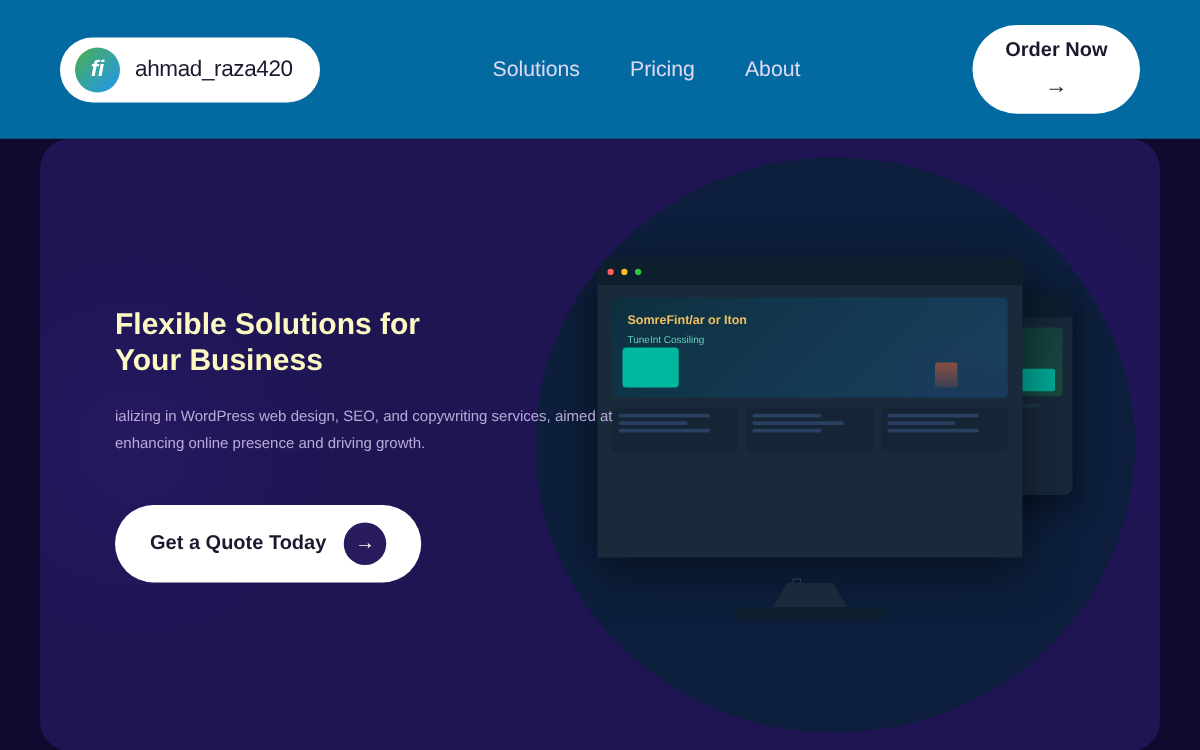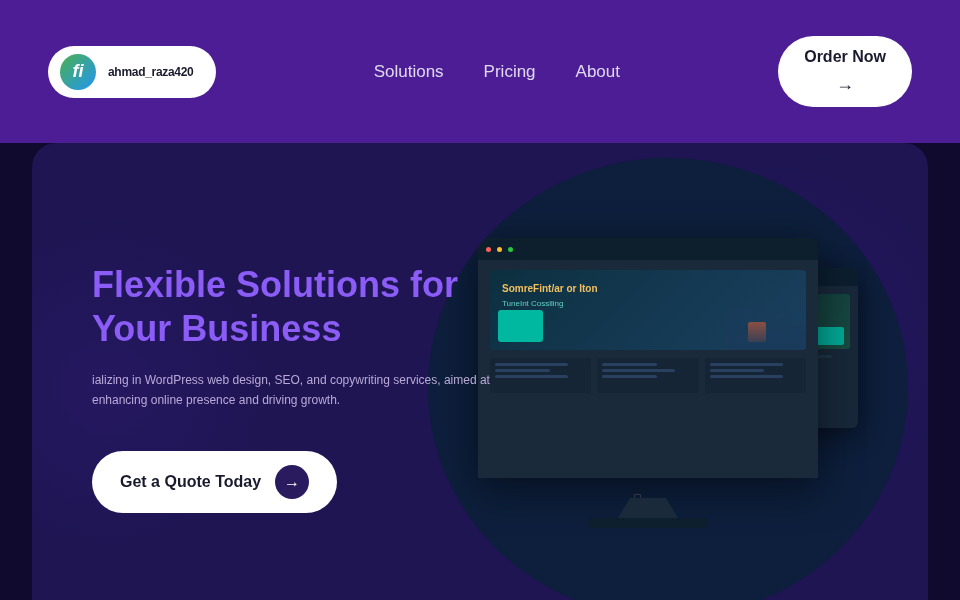--- a/index.html
+++ b/index.html
@@ -10,22 +10,22 @@
       background: #0f0a2e;
       font-family: 'Segoe UI', Arial, sans-serif;
       overflow: hidden;
     }
 
     
     nav {
       display: flex;
       align-items: center;
       justify-content: space-between;
-      padding: 36px 48px;
-      background: #4c1d95;
+      padding: 20px 48px;
+      background: #0369a1;
       position: relative;
       z-index: 10;
     }
 
     .brand-pill {
       display: flex;
       align-items: center;
       gap: 12px;
       background: white;
       border-radius: 50px;
@@ -41,22 +41,22 @@
       align-items: center;
       justify-content: center;
       color: white;
       font-weight: 900;
       font-size: 18px;
       flex-shrink: 0;
       font-style: italic;
     }
 
     .brand-name {
-      font-size: 12px;
-      font-weight: 700;
+      font-size: 18px;
+      font-weight: 400;
       color: #1a1a2e;
       letter-spacing: -0.3px;
     }
 
     .nav-links {
       display: flex;
       gap: 40px;
       list-style: none;
       justify-content: center;
     }
@@ -111,23 +111,23 @@
       background: rgba(120, 80, 220, 0.3);
       border: 1px solid rgba(150, 100, 255, 0.5);
       color: #c8b8ff;
       border-radius: 50px;
       padding: 6px 18px;
       font-size: 14px;
       margin-bottom: 24px;
     }
 
     .hero-title {
-      font-size: 36px;
+      font-size: 24px;
       font-weight: 800;
-      color: #8b5cf6;
+      color: #fef9c3;
       line-height: 1.2;
       margin-bottom: 20px;
     }
 
     .hero-desc {
       font-size: 12px;
       color: #b8aad8;
       line-height: 1.7;
       margin-bottom: 40px;
     }

